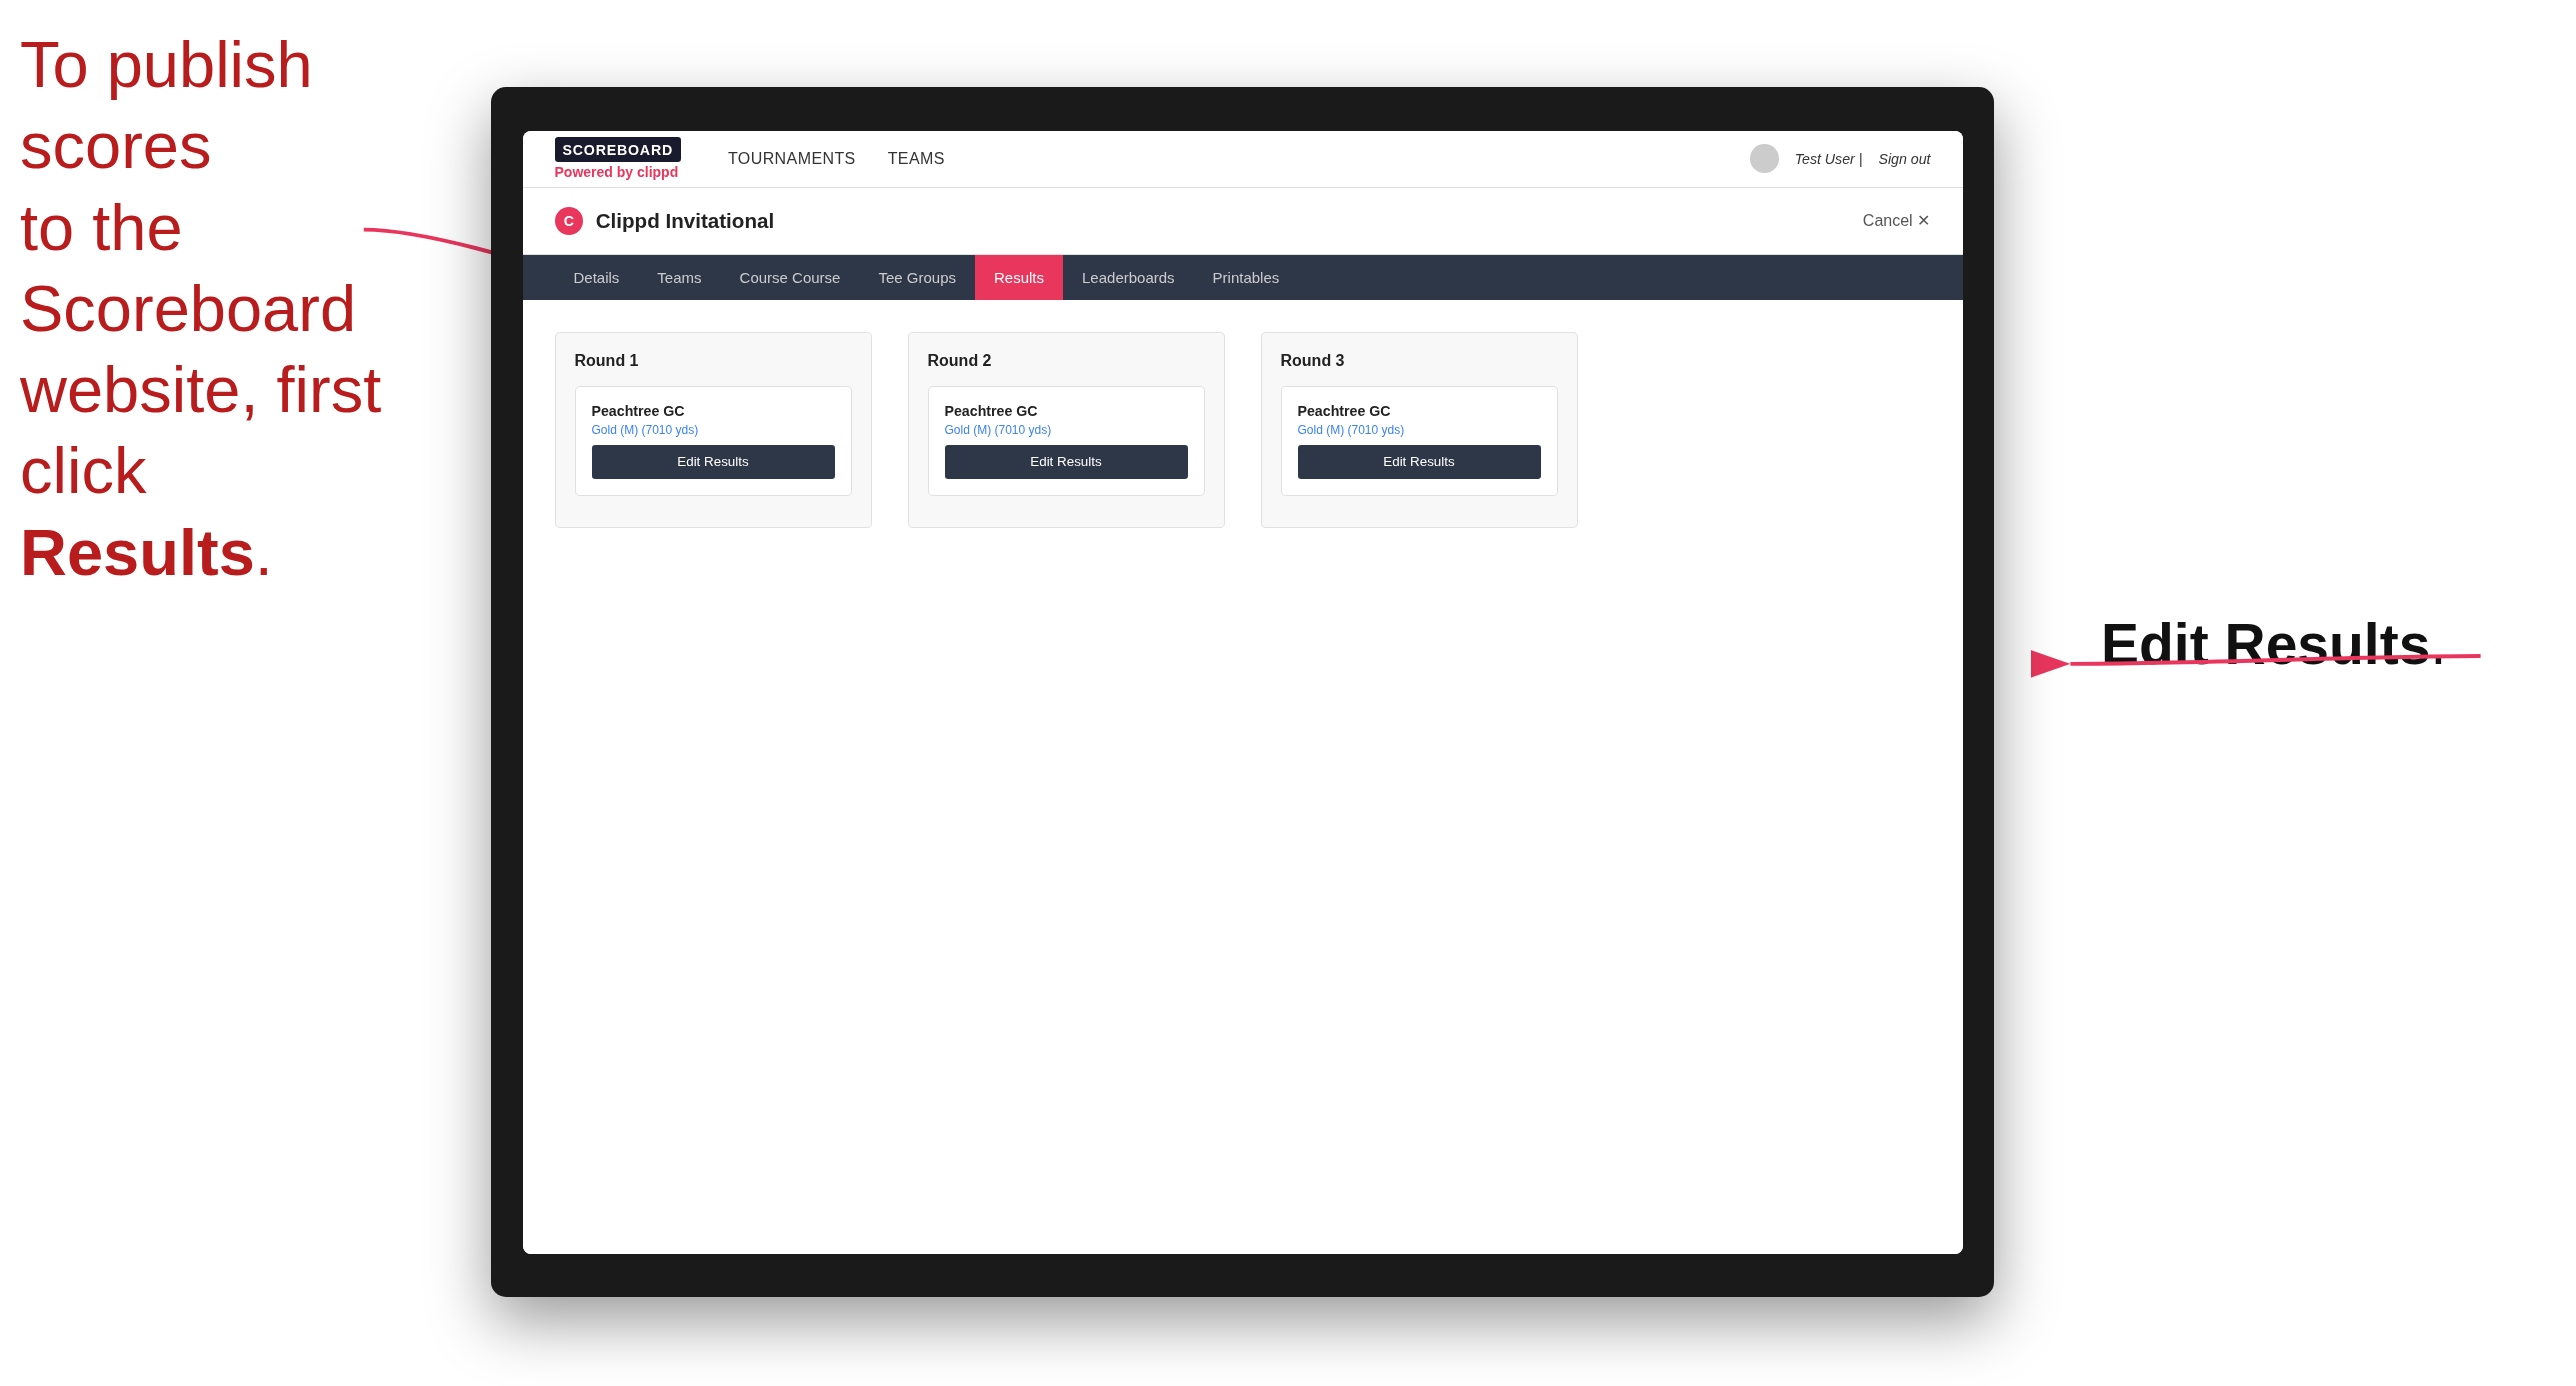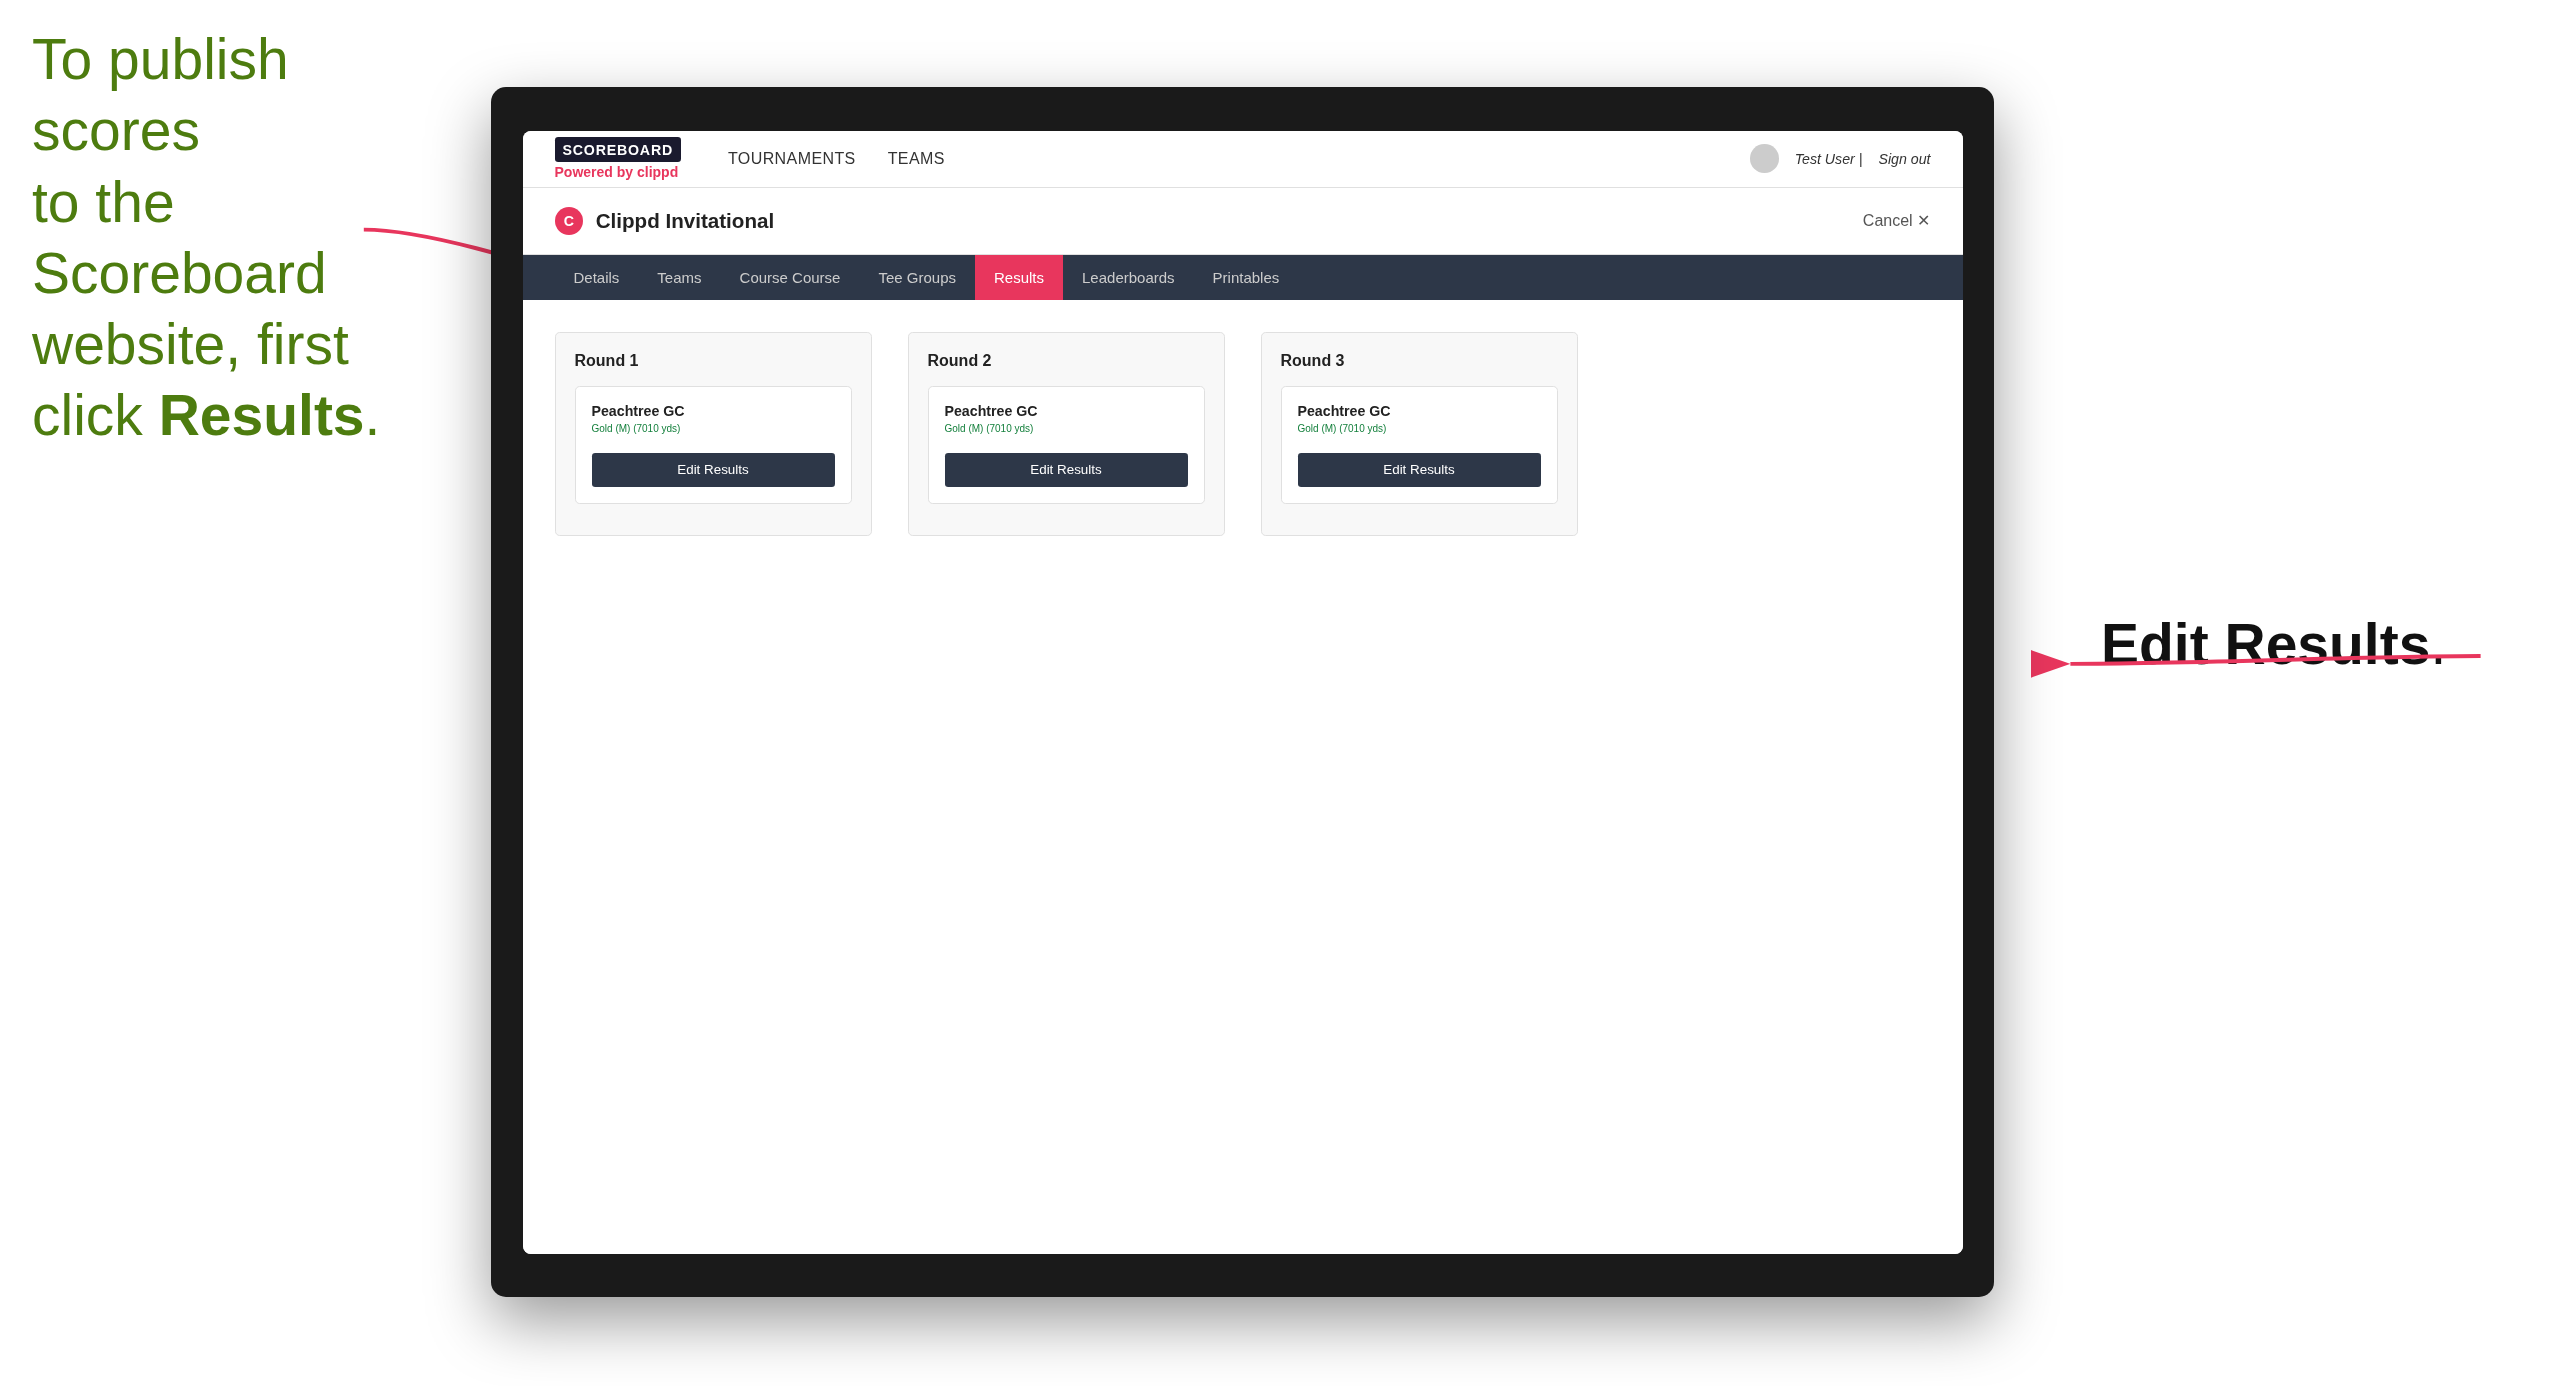--- a/index.html
+++ b/index.html
@@ -9,24 +9,24 @@
       background: #ffffff;
       font-family: -apple-system, BlinkMacSystemFont, 'Segoe UI', sans-serif;
       position: relative;
       overflow: hidden;
     }
 
     
     .instruction-left {
       position: absolute;
       top: 24px;
-      left: 32px;
-      font-size: 57px;
+      left: 20px;
+      font-size: 65px;
       line-height: 1.25;
-      color: #4d7c0f;
+      color: #b91c1c;
       width: 396px;
     }
     .instruction-left strong {
       font-weight: 900;
     }
 
     
     .instruction-right {
       position: absolute;
       top: 538px;
@@ -235,23 +235,23 @@
     }
 
     .course-name {
       font-size: 14.2px;
       font-weight: 600;
       color: #222222;
       margin-bottom: 3.2px;
     }
 
     .course-details {
-      font-size: 10px;
-      color: #15803d;
-      margin-bottom: 19px;
+      font-size: 12px;
+      color: #3b82f6;
+      margin-bottom: 8px;
     }
 
     .edit-results-btn {
       width: 100%;
       padding: 9.5px;
       background: #2d3748;
       color: #ffffff;
       border: none;
       border-radius: 3.2px;
       font-size: 13.4px;

